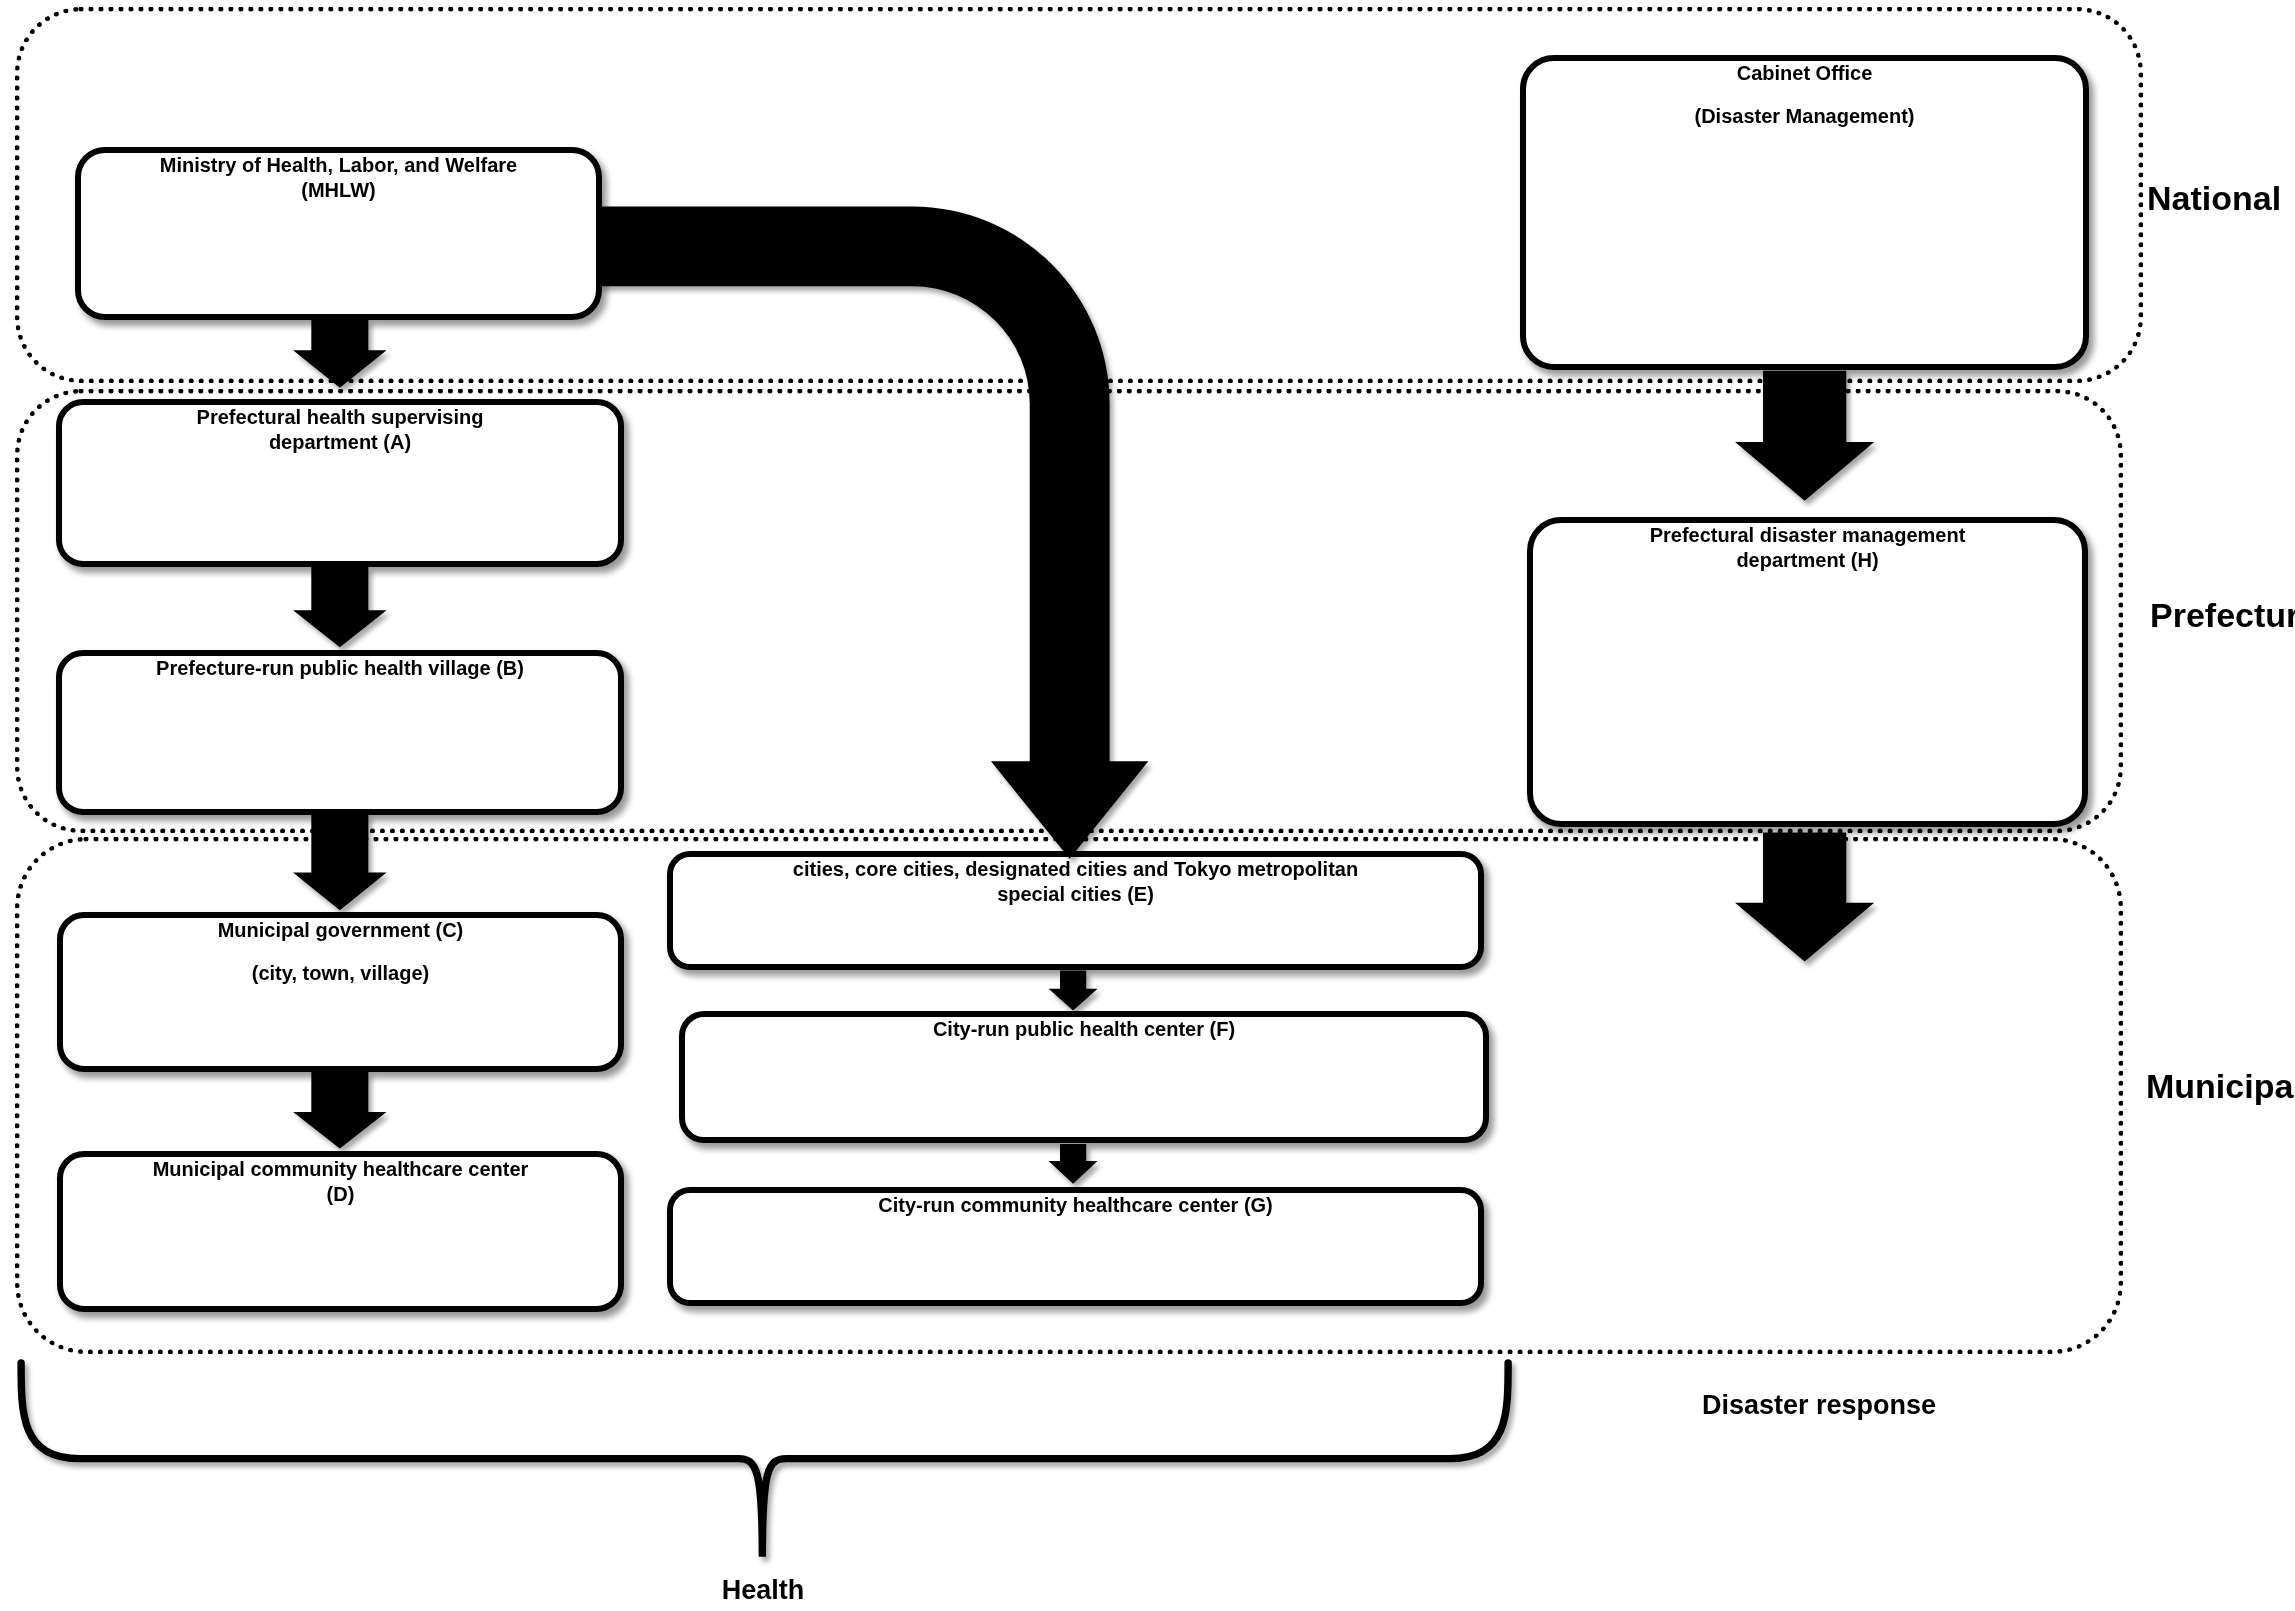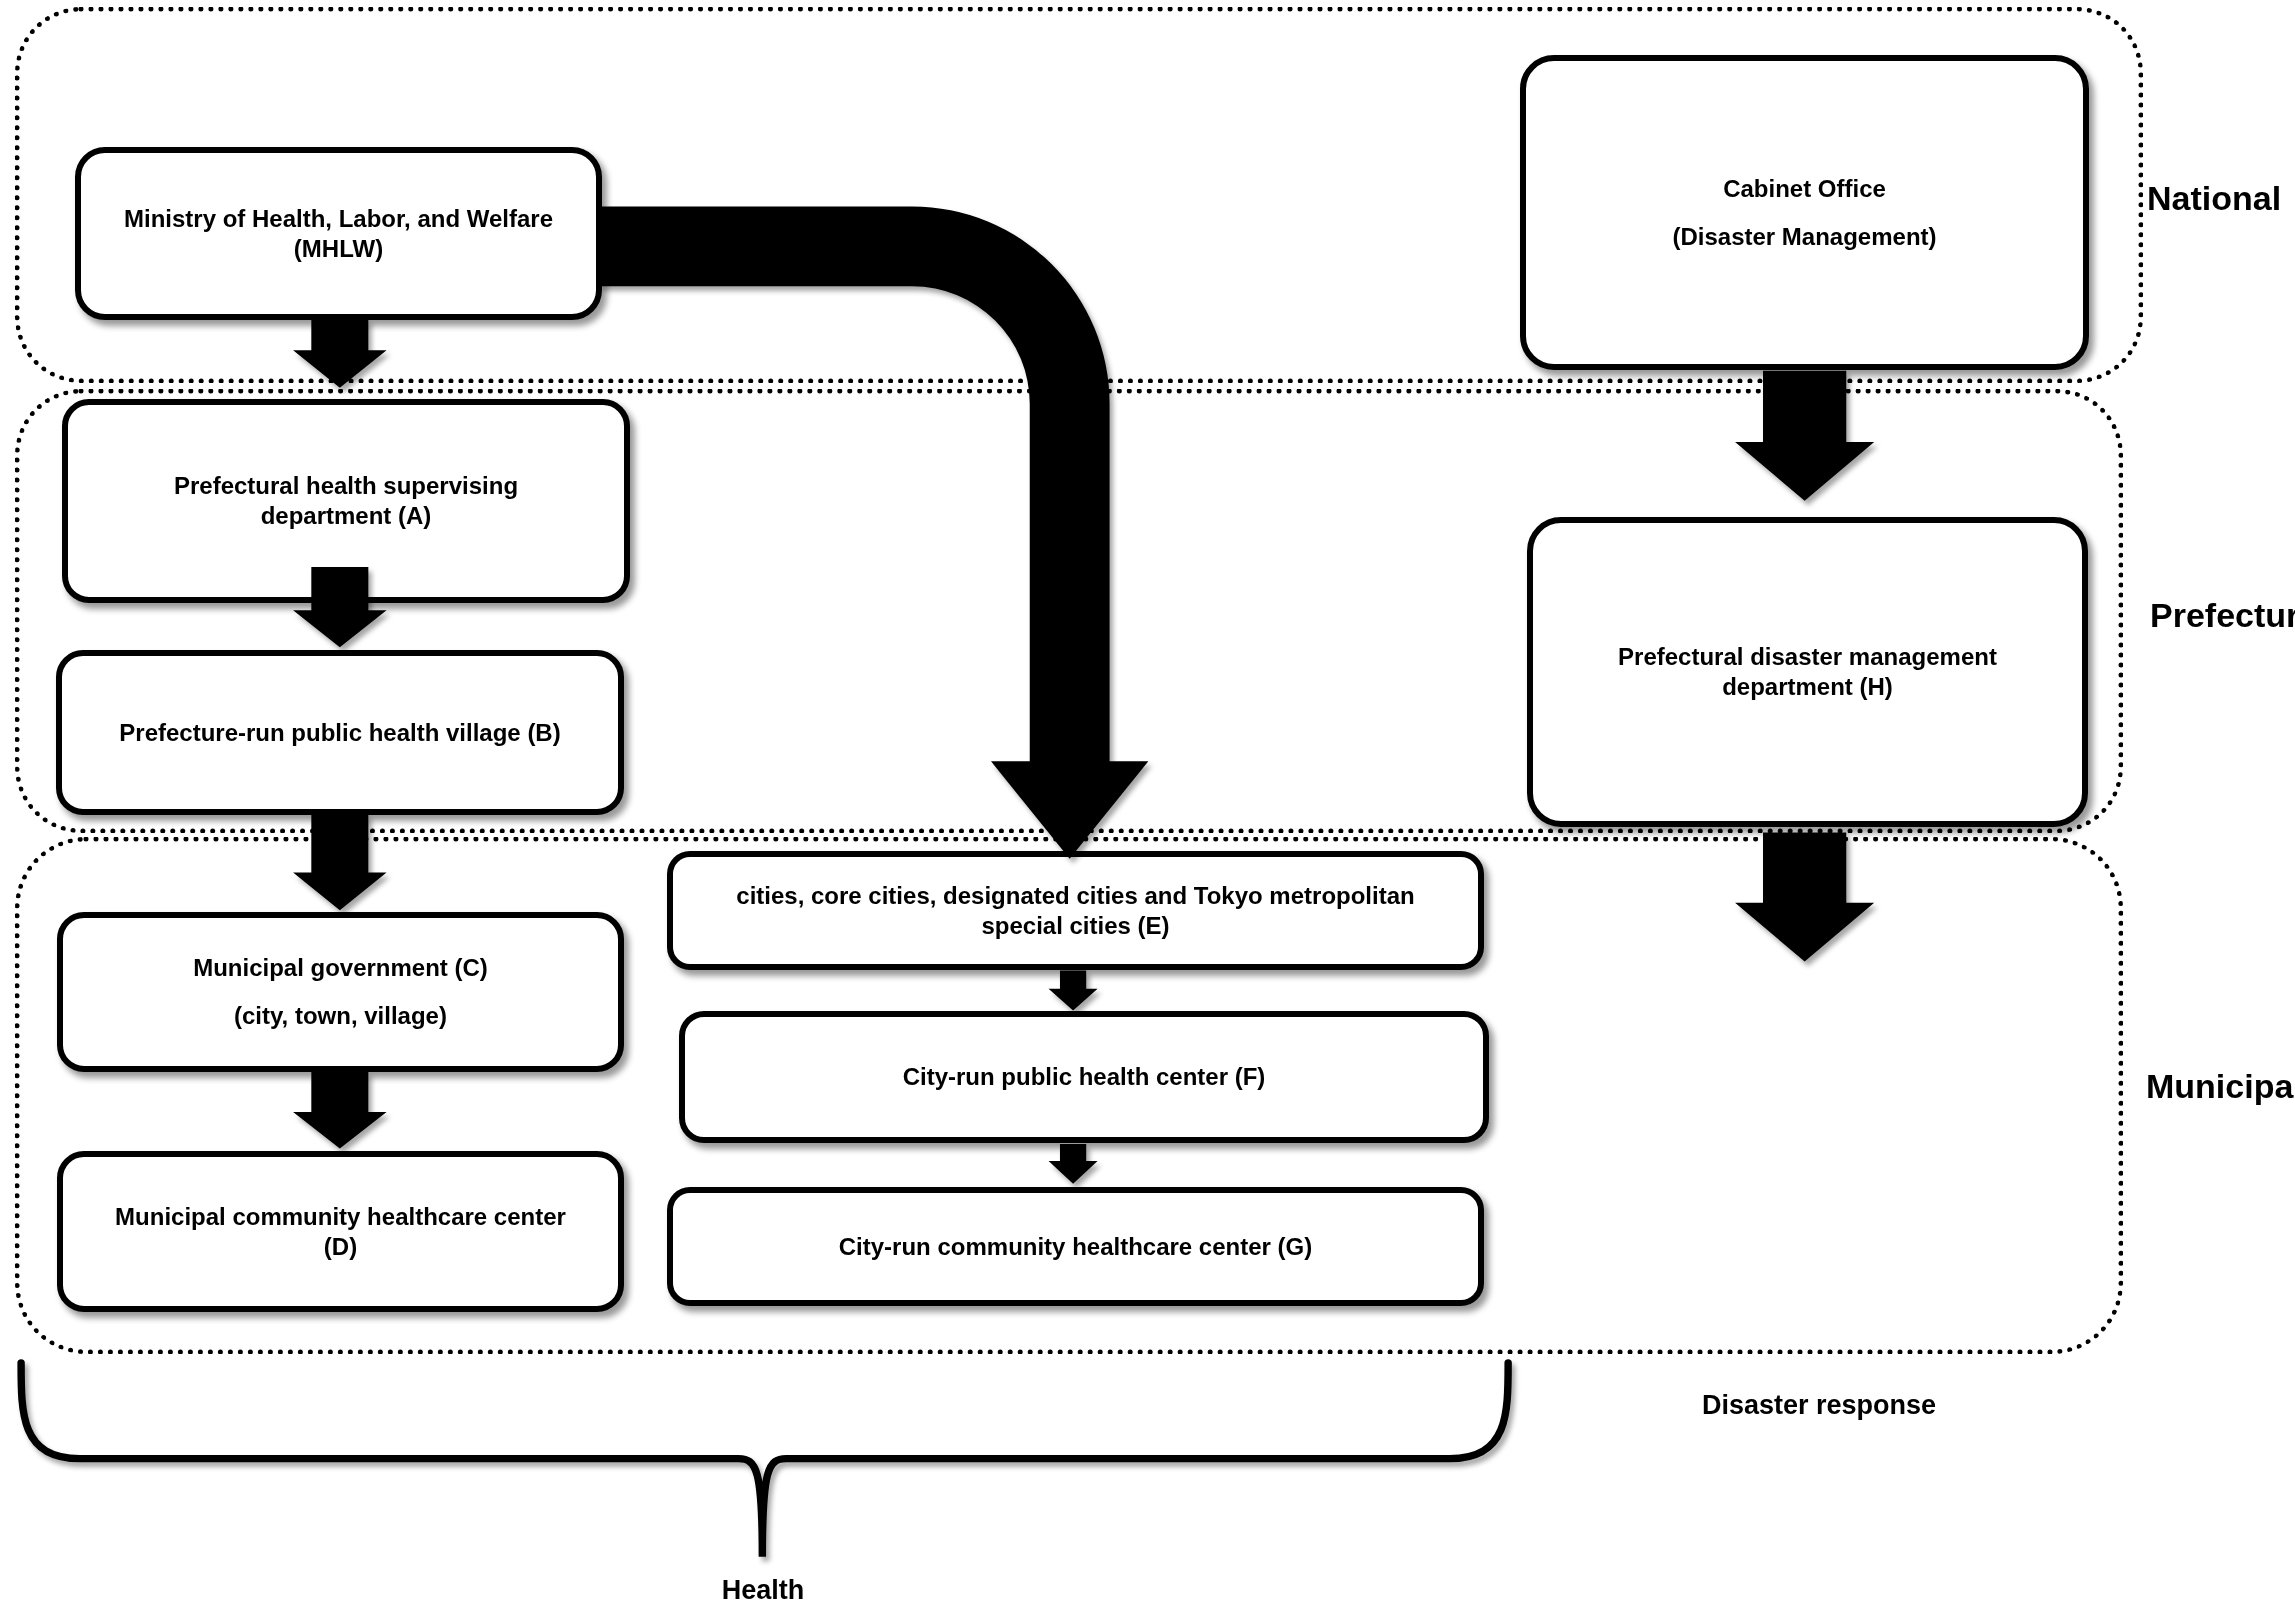--- a/index.html
+++ b/index.html
@@ -28,23 +28,23 @@
   }
   .node {
     position: absolute;
     box-sizing: border-box;
     background: #ffffff;
     border: 6.3px solid #000;
     border-radius: 27px;
     display: flex;
     flex-direction: column;
     align-items: center;
-    justify-content: center;
+    justify-content: flex-start;
     text-align: center;
-    font-size: 24px;
+    font-size: 20px;
     line-height: 1.24;
     box-shadow: 4.6px 5.7px 6.8px rgba(0,0,0,0.40);
   }
   .node .line { white-space: nowrap; }
   .node .gap-line { margin-top: 18px; }
   .arrow-layer {
     position: absolute;
     left: 0; top: 0;
     width: 2295px; height: 1611px;
     pointer-events: none;
@@ -68,21 +68,21 @@
 
   <div class="band-label" style="left:2147px; top:180px;">National</div>
   <div class="band-label" style="left:2136px; top:597px;margin-left:14px;">Prefectural</div>
   <div class="band-label" style="left:2146px; top:1068px;">Municipal</div>
 
   <div class="node" style="left:75px; top:147px; width:527px; height:173px; border-radius:30px;">
     <div class="line">Ministry of Health, Labor, and Welfare</div>
     <div class="line">(MHLW)</div>
   </div>
 
-  <div class="node" style="left:56px; top:399px; width:568px; height:204px;margin-left:6px;">
+  <div class="node" style="left:56px; top:399px; width:568px; height:168px;">
     <div class="line">Prefectural health supervising</div>
     <div class="line">department (A)</div>
   </div>
 
   <div class="node" style="left:56px; top:650px; width:568px; height:165px;">
     <div class="line">Prefecture-run public health village (B)</div>
   </div>
 
   <div class="node" style="left:57px; top:912px; width:567px; height:160px;">
     <div class="line">Municipal government (C)</div>

